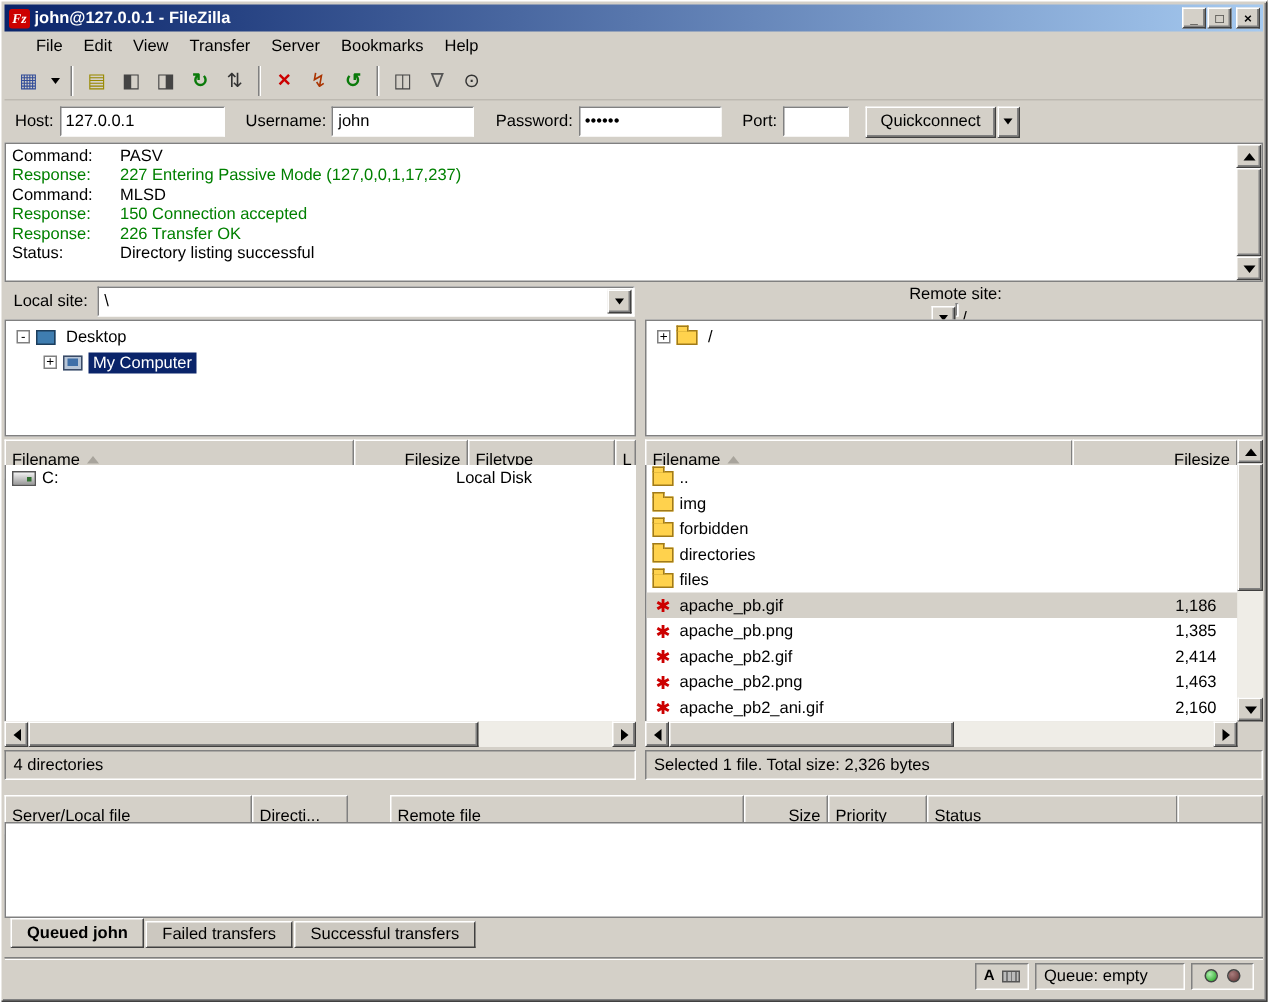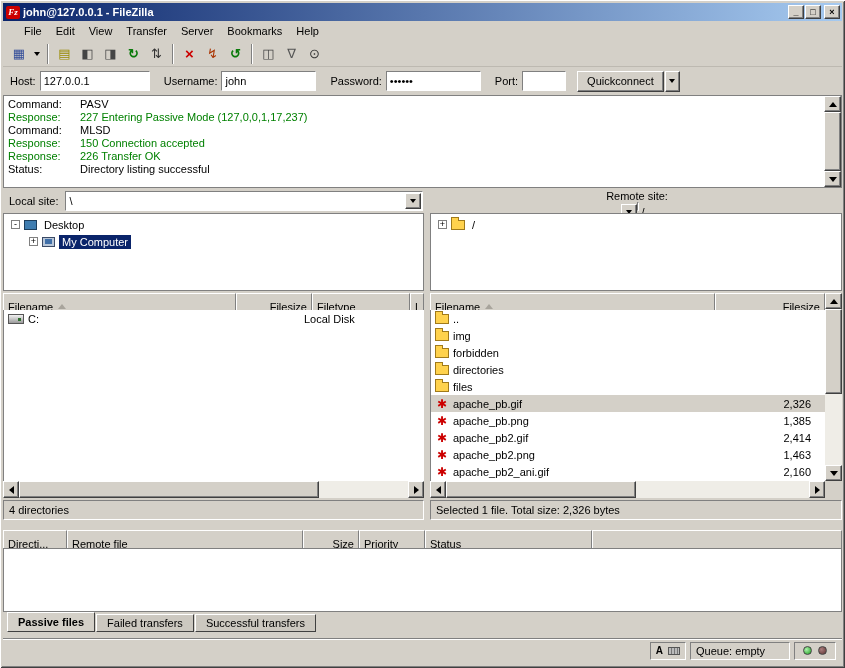--- a/index.html
+++ b/index.html
@@ -389,21 +389,21 @@
         <span class="sz"></span>
       </div>
     <div class="lrow">
         <span class="icon-folder"></span>
         <span class="nm">files</span>
         <span class="sz"></span>
       </div>
     <div class="lrow selected">
         <span class="file-glyph">✱</span>
         <span class="nm">apache_pb.gif</span>
-        <span class="sz">2,326</span>
+        <span class="sz">1,186</span>
       </div>
     <div class="lrow">
         <span class="file-glyph">✱</span>
         <span class="nm">apache_pb.png</span>
         <span class="sz">1,385</span>
       </div>
     <div class="lrow">
         <span class="file-glyph">✱</span>
         <span class="nm">apache_pb2.gif</span>
         <span class="sz">2,414</span>
@@ -438,42 +438,45 @@
     <div class="sb-btn right raised">
         <span class="tri-rt2"></span>
       </div>
   </div>
 
   <div class="pane-status" style="left:430px; width:412px;">
     <span>Selected 1 file. Total size: 2,326 bytes</span>
   </div>
 
   <div id="queue-header">
+    <div class="hcell" style="width:165px;">
+        <span>Server/Local file</span>
+      </div>
     <div class="hcell" style="width:64px;">
         <span>Directi...</span>
       </div>
-    <div class="hcell" style="width:236px;">
+    <div class="hcell" style="width:236px;margin-left:28px;">
         <span>Remote file</span>
       </div>
     <div class="hcell right" style="width:56px;">
         <span>Size</span>
       </div>
     <div class="hcell" style="width:66px;">
         <span>Priority</span>
       </div>
     <div class="hcell" style="width:167px;">
         <span>Status</span>
       </div>
     <div class="hcell" style="flex:1;"></div>
   </div>
 
   <div id="queue-body"></div>
 
   <div id="tabs">
-    <div class="tab active"><span>Passive files</span></div>
+    <div class="tab active"><span>Queued john</span></div>
     <div class="tab inactive"><span>Failed transfers</span></div>
     <div class="tab inactive"><span>Successful transfers</span></div>
   </div>
 
   <div id="statusbar">
     <div class="sb-cell">
       <span id="ascii-ind">A</span>
       <span id="keypad-ico"></span>
     </div>
     <div class="sb-cell" style="width:100px;">

